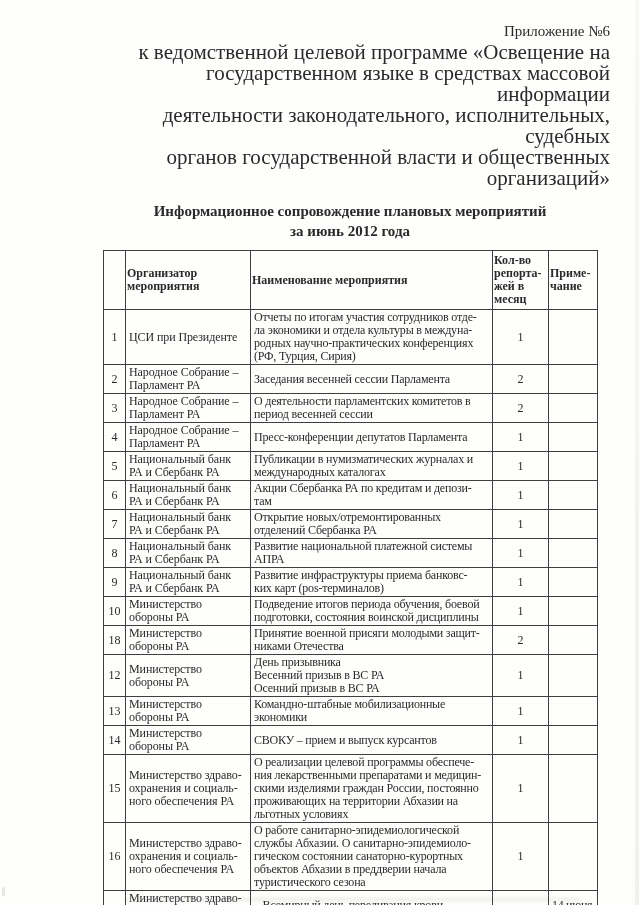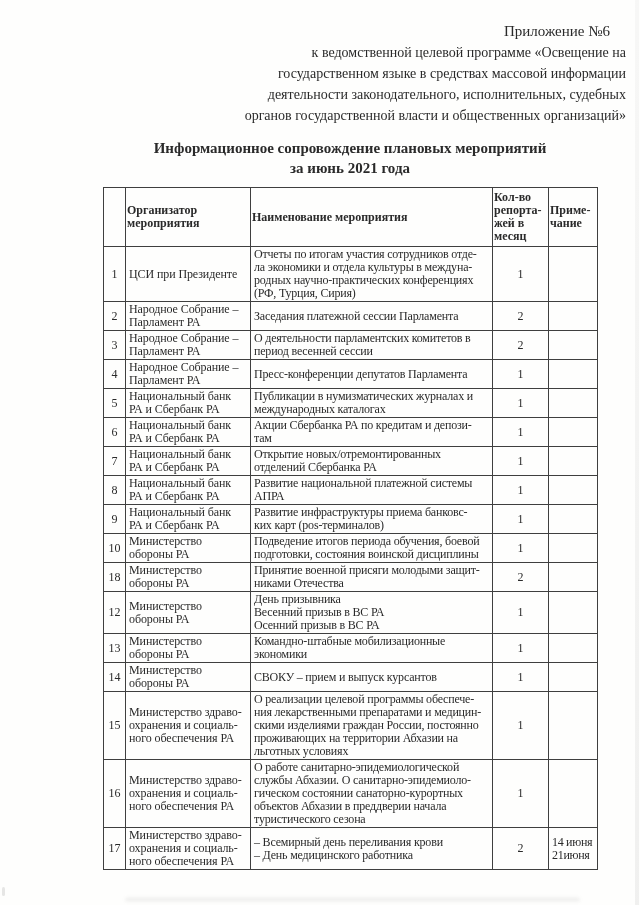--- a/index.html
+++ b/index.html
@@ -12,22 +12,22 @@
   }
   .page { position:relative; width:640px; height:905px; background:#fefefd; overflow:hidden; }
 
   .appendix {
     text-align:right;
     margin:20px 30px 0 0;
     font-size:15px; line-height:22px;
   }
   .program-ref {
     text-align:right;
-    margin:0 14px 0 120px;
-    font-size:14px; line-height:21px;
+    margin:0 30px 0 120px;
+    font-size:21px; line-height:21px;
     white-space:pre-line;
   }
   .doc-title {
     margin:12px 0 8px 103px;
     width:494px;
     text-align:center;
     font-weight:bold;
     font-size:15px; line-height:20px;
   }
 
@@ -86,21 +86,21 @@
 
   <div class="appendix">Приложение №6</div>
 
   <div class="program-ref">к  ведомственной целевой программе  «Освещение на
 государственном языке в средствах массовой информации
 деятельности законодательного, исполнительных, судебных
 органов государственной власти и общественных организаций»</div>
 
   <div class="doc-title">
     <div>Информационное сопровождение плановых мероприятий</div>
-    <div>за июнь 2021 года</div>
+    <div>за июнь 2012 года</div>
   </div>
 
   <table class="events">
     <colgroup>
       <col style="width:22px">
       <col style="width:125px">
       <col style="width:242px">
       <col style="width:56px">
       <col style="width:49px">
     </colgroup>
@@ -126,21 +126,21 @@
 ла экономики и отдела культуры в междуна-
 родных научно-практических конференциях
 (РФ, Турция, Сирия)</td>
           <td class="c-count">1</td>
           <td class="c-note"></td>
         </tr>
         <tr>
           <td class="c-num">2</td>
           <td class="c-org">Народное Собрание –
 Парламент РА</td>
-          <td class="c-name">Заседания платежной сессии Парламента</td>
+          <td class="c-name">Заседания весенней сессии Парламента</td>
           <td class="c-count">2</td>
           <td class="c-note"></td>
         </tr>
         <tr>
           <td class="c-num">3</td>
           <td class="c-org">Народное Собрание –
 Парламент РА</td>
           <td class="c-name">О деятельности парламентских комитетов в
 период  весенней сессии</td>
           <td class="c-count">2</td>

